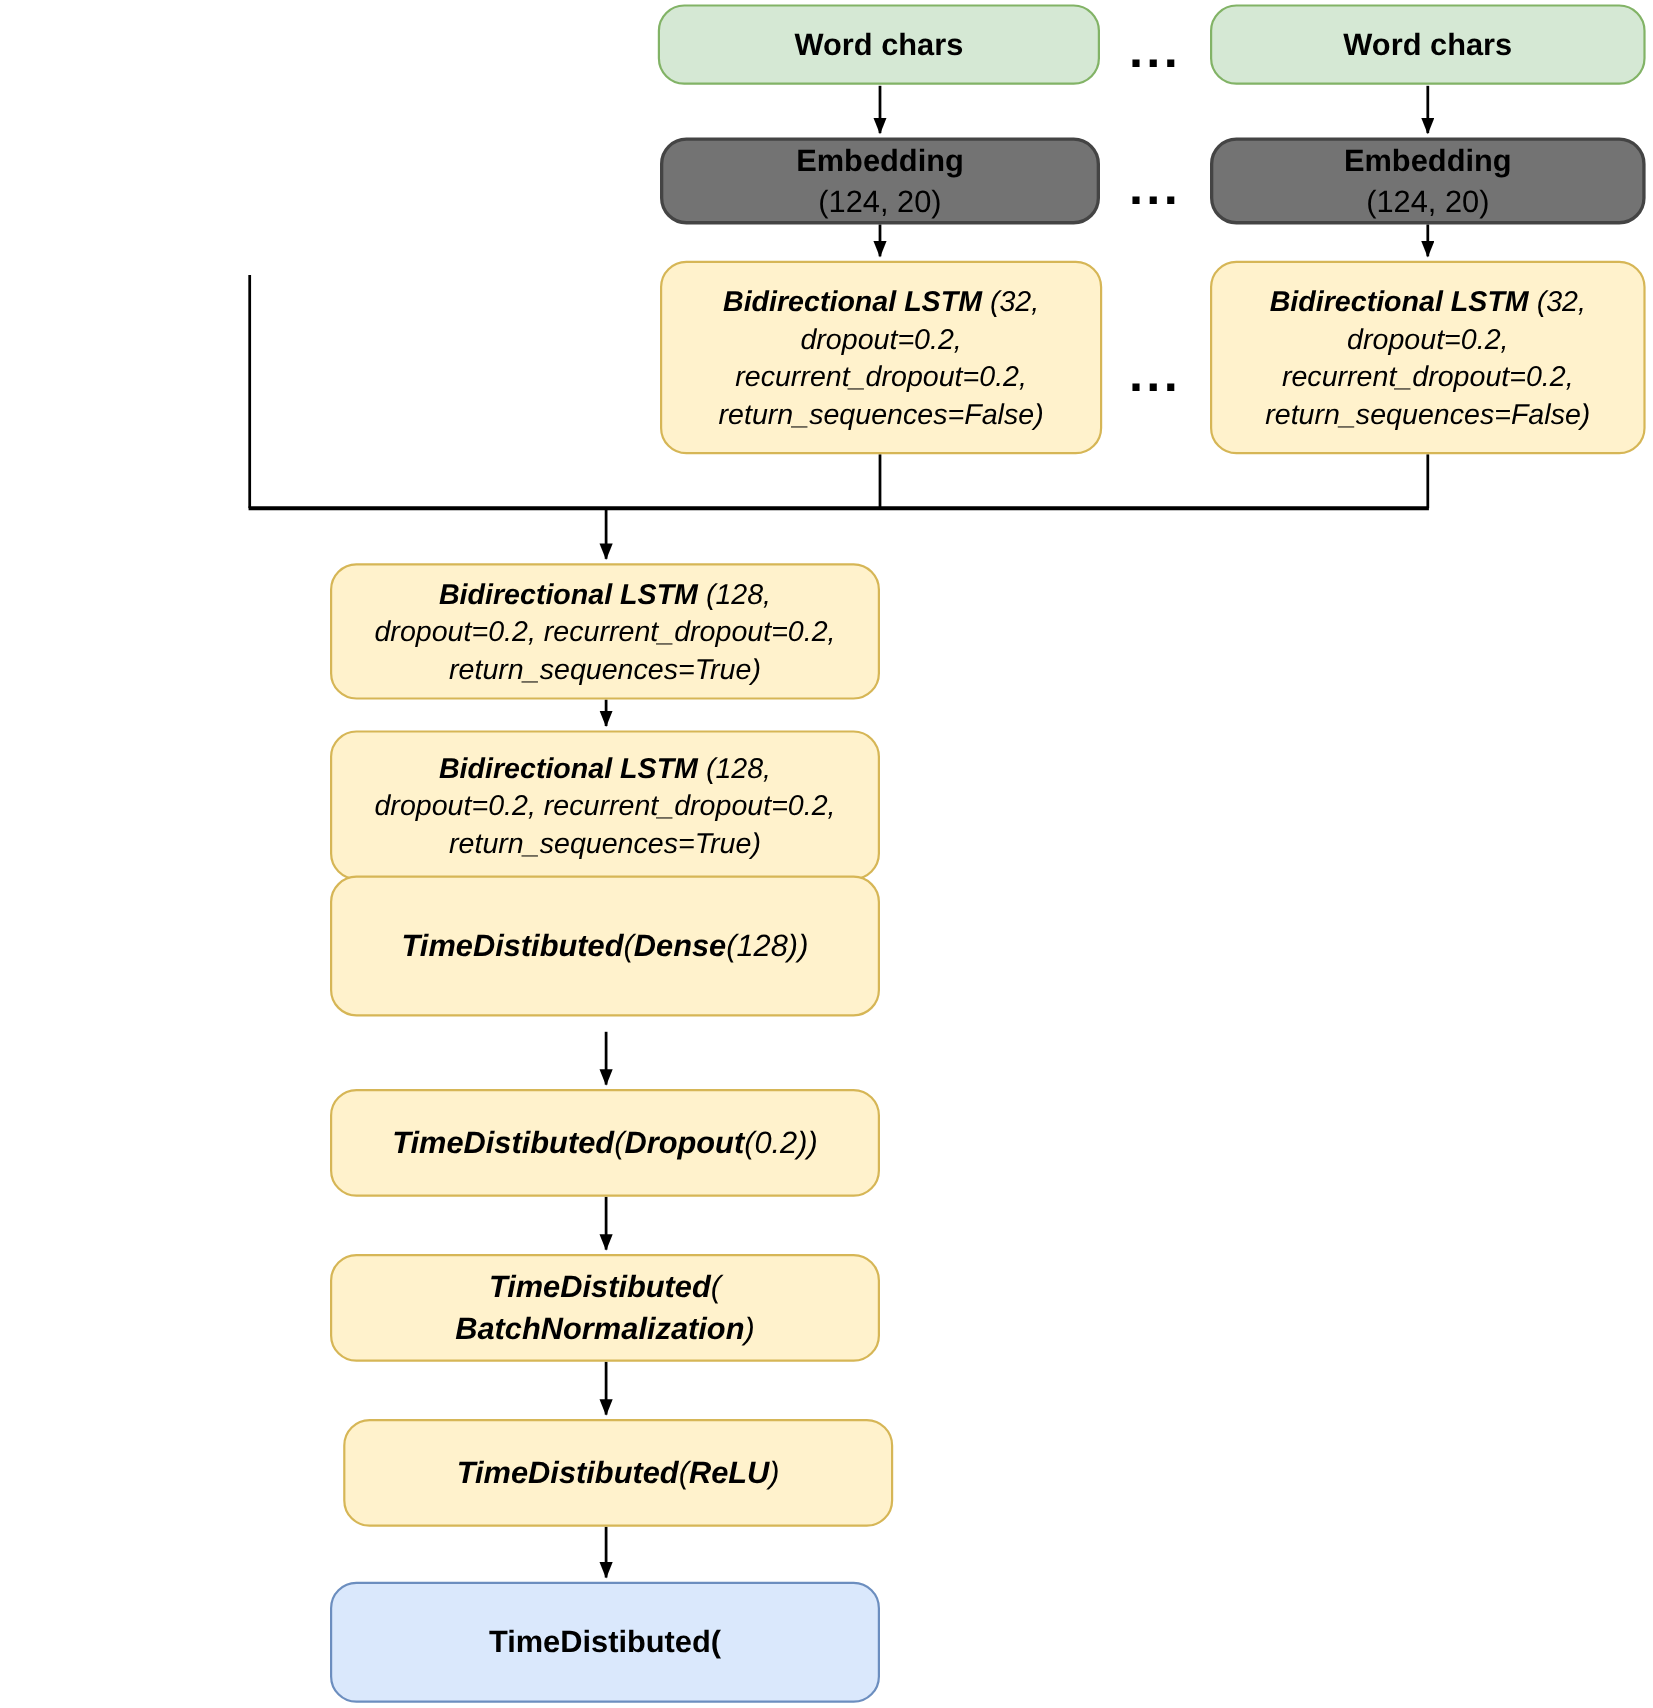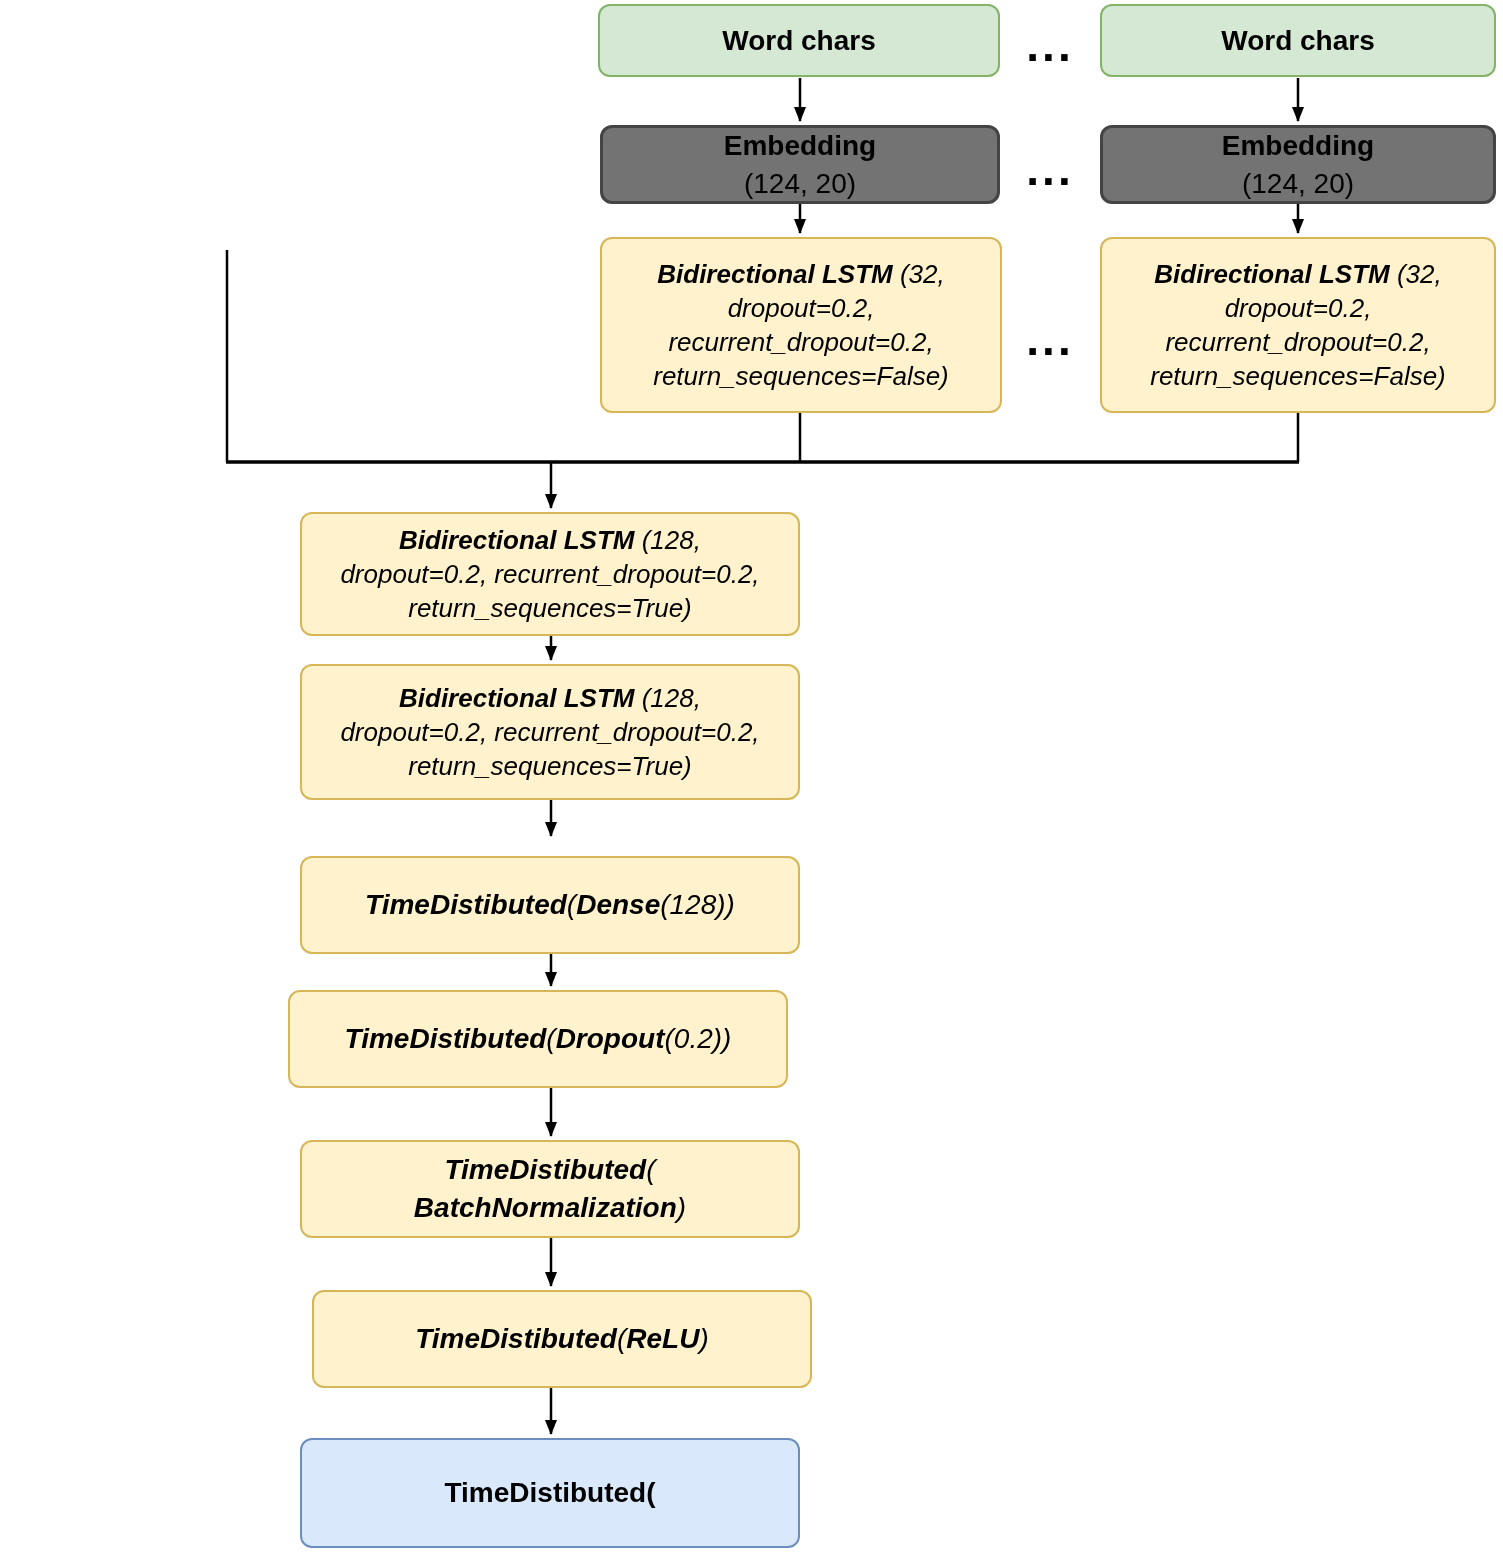--- a/index.html
+++ b/index.html
@@ -7,21 +7,21 @@
     position:relative;
     width:1503px;height:1553px;
     background:#ffffff;
     font-family:"Liberation Sans","DejaVu Sans",sans-serif;
     color:#000;
     overflow:hidden;
   }
   .node{
     position:absolute;
     box-sizing:border-box;
-    border-radius:12px;
+    border-radius:24px;
     border:2px solid #000;
     display:flex;
     flex-direction:column;
     justify-content:center;
     align-items:center;
     text-align:center;
     font-size:26px;
     line-height:34px;
     padding:4px 10px;
   }
@@ -116,25 +116,25 @@
       <div><span>dropout=0.2, recurrent_dropout=0.2,</span></div>
       <div><span>return_sequences=True)</span></div>
     </div>
 
   <div class="node yellow" style="left:300px;top:664px;width:500px;height:136px">
       <div><span style="font-weight: bold;">Bidirectional LSTM</span><span> (128,</span></div>
       <div><span>dropout=0.2, recurrent_dropout=0.2,</span></div>
       <div><span>return_sequences=True)</span></div>
     </div>
 
-  <div class="node yellow fs28" style="left:300px;top:856px;width:500px;height:98px">
+  <div class="node yellow fs28" style="left:300px;top:796px;width:500px;height:128px">
       <div><span style="font-weight: bold;">TimeDistibuted</span><span>(</span><span style="font-weight: bold;">Dense</span><span>(128))</span></div>
     </div>
 
-  <div class="node yellow fs28" style="left:288px;top:990px;width:500px;height:98px">
+  <div class="node yellow fs28" style="left:300px;top:990px;width:500px;height:98px">
       <div><span style="font-weight: bold;">TimeDistibuted</span><span>(</span><span style="font-weight: bold;">Dropout</span><span>(0.2))</span></div>
     </div>
 
   <div class="node yellow fs28" style="left:300px;top:1140px;width:500px;height:98px">
       <div><span style="font-weight: bold;">TimeDistibuted</span><span>(</span></div>
       <div><span style="font-weight: bold;">BatchNormalization</span><span>)</span></div>
     </div>
 
   <div class="node yellow fs28" style="left:312px;top:1290px;width:500px;height:98px">
       <div><span style="font-weight: bold;">TimeDistibuted</span><span>(</span><span style="font-weight: bold;">ReLU</span><span>)</span></div>

